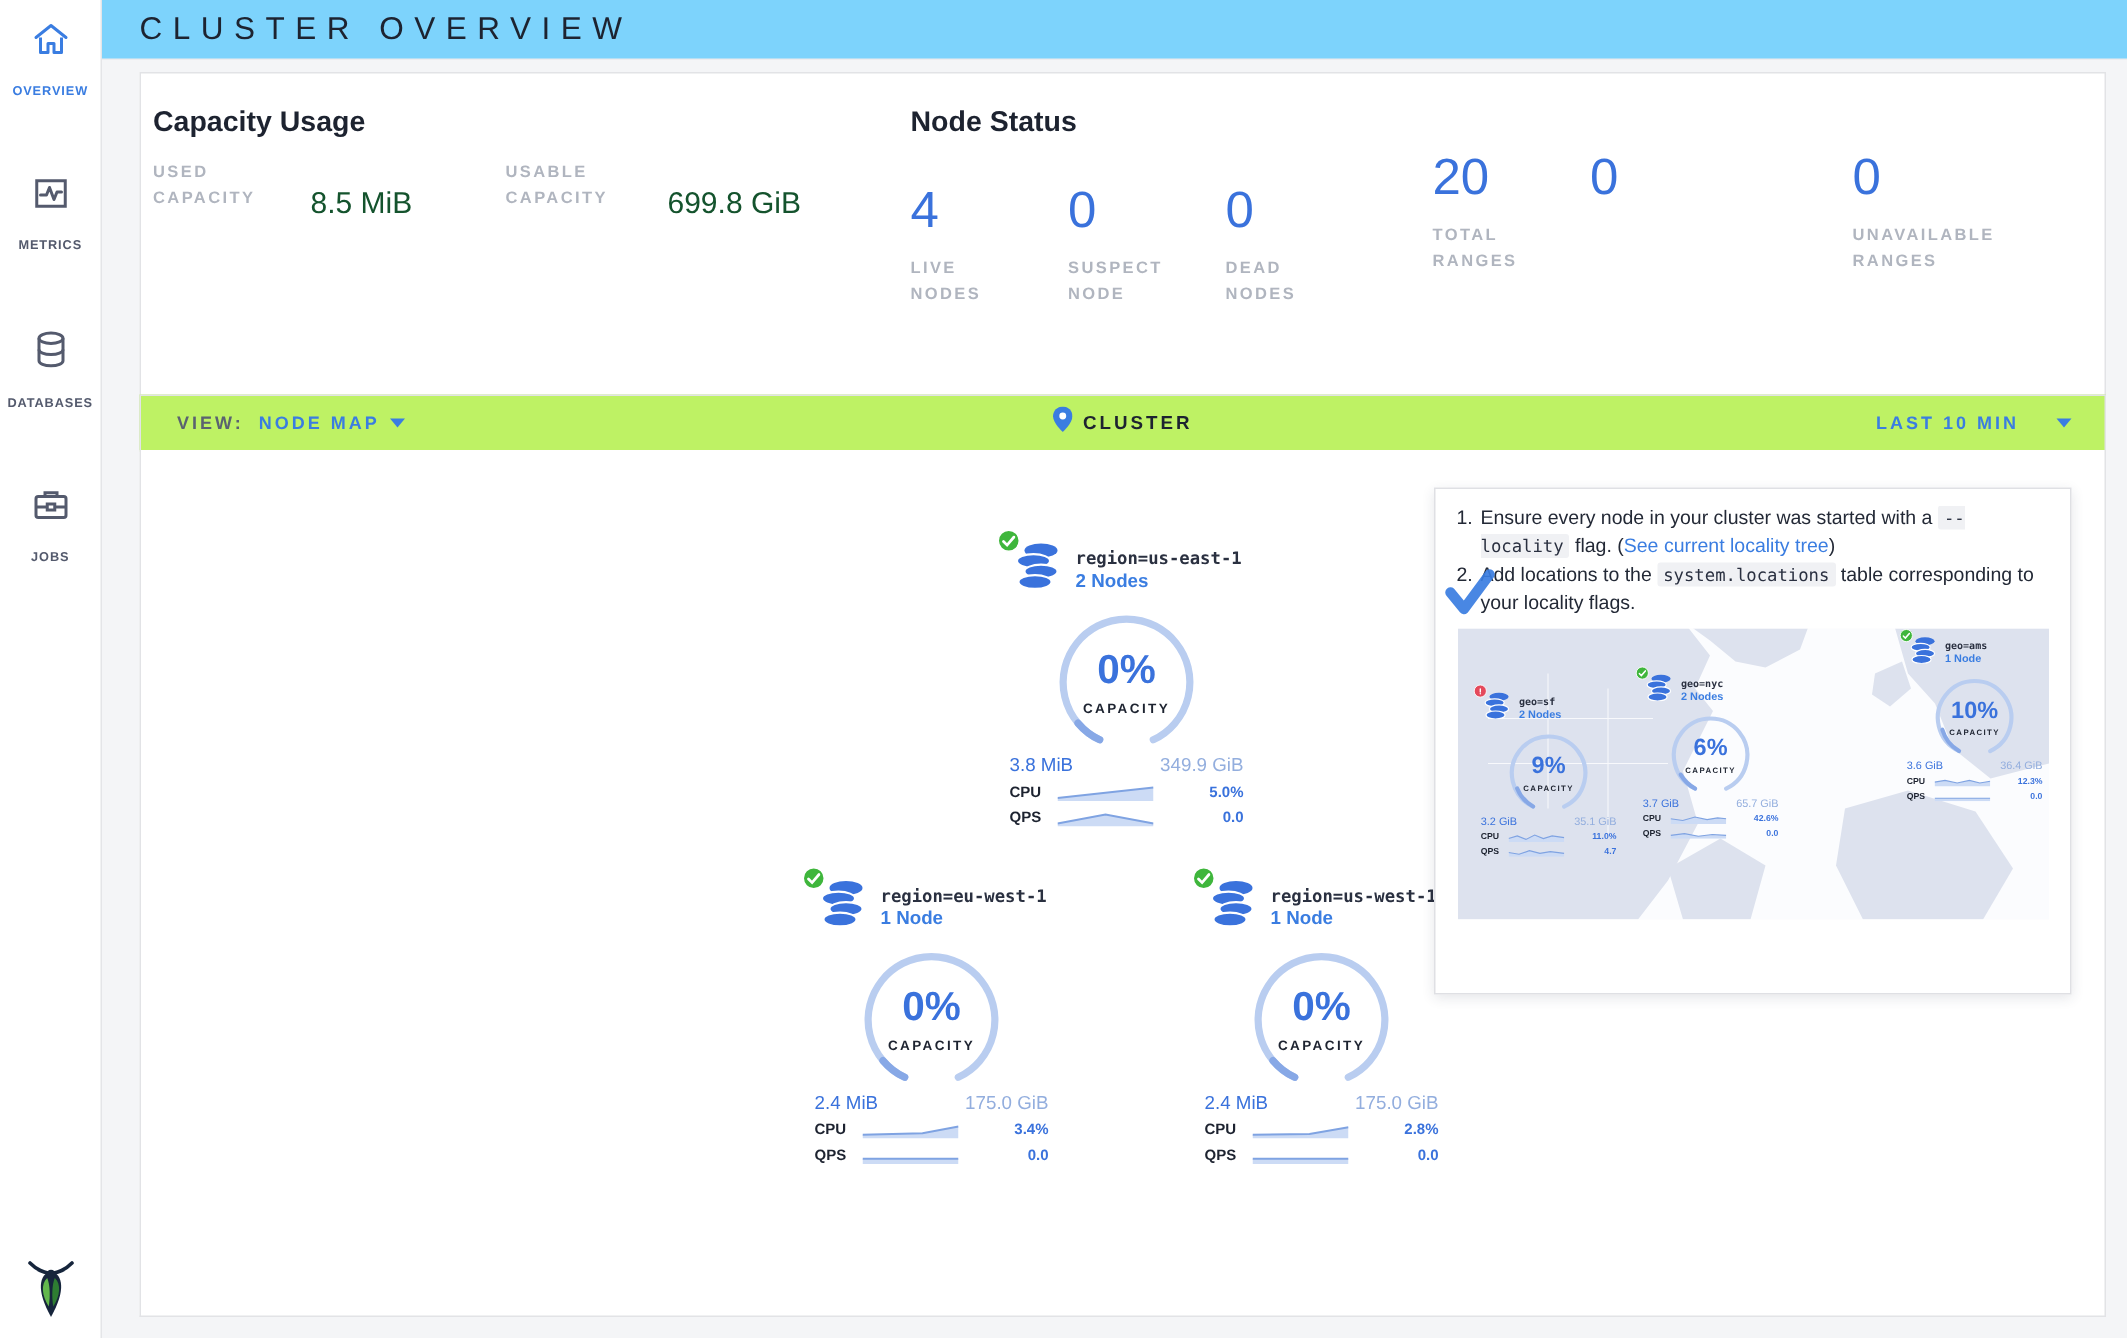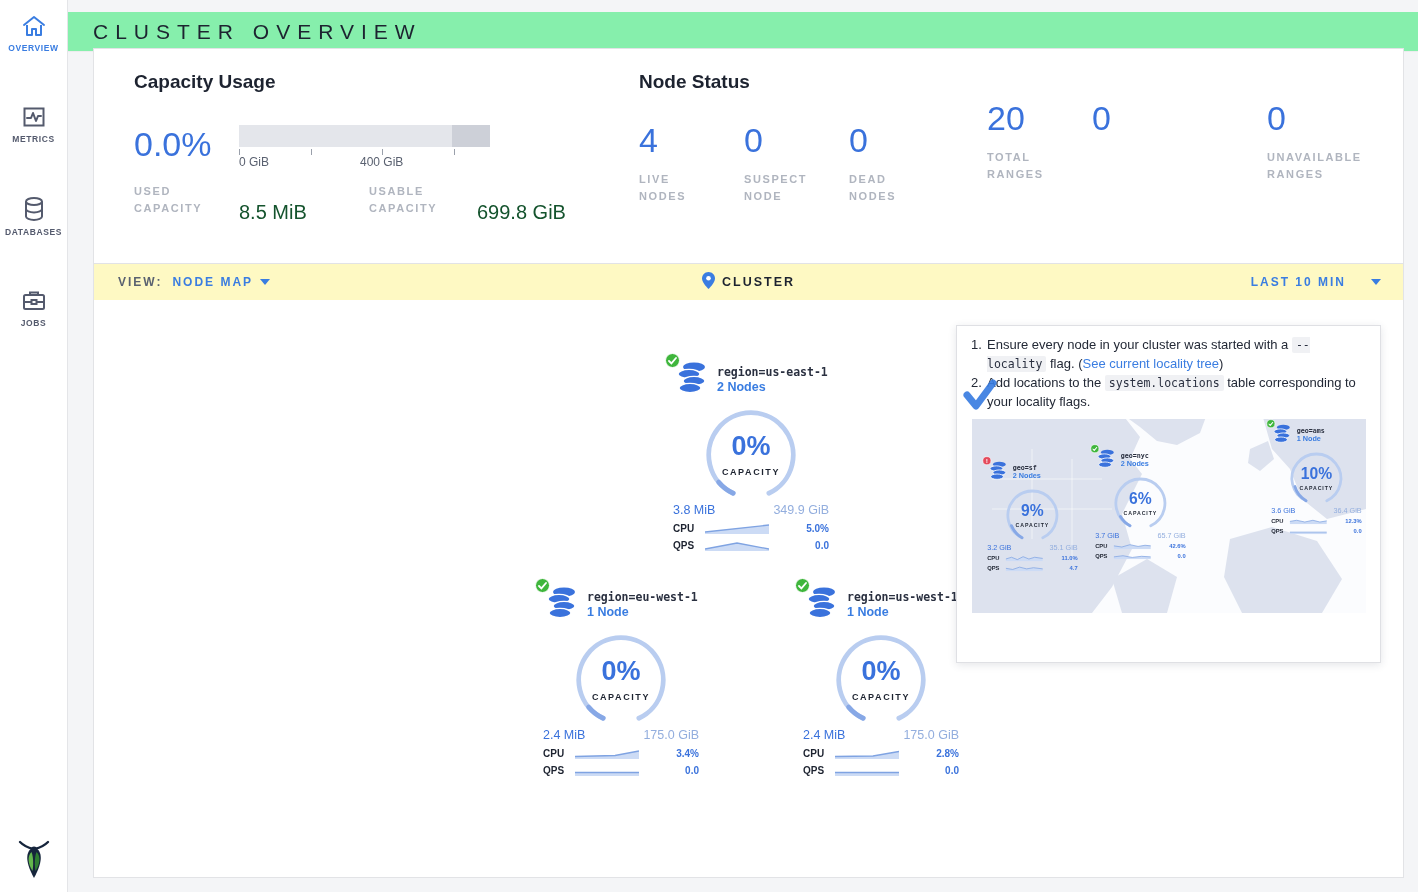--- a/index.html
+++ b/index.html
@@ -1,33 +1,33 @@
 <!DOCTYPE html>
 <html><head>
 <meta charset="utf-8">
 <style>
   * { margin:0; padding:0; box-sizing:border-box; }
   html,body { width:1418px; height:892px; font-family:"Liberation Sans", sans-serif; background:#f4f5f7; overflow:hidden; }
   .app { position:relative; width:1418px; height:892px; }
 
   
   .sidebar { position:absolute; left:0; top:0; width:68px; height:892px; background:#fff; border-right:1px solid #e4e5e8; z-index:5; }
-  .side-item { display:flex; flex-direction:column; align-items:center; gap:5px; padding:14px 0 10px; cursor:pointer; }
+  .side-item { display:flex; flex-direction:column; align-items:center; gap:17px; padding:14px 0 10px; cursor:pointer; }
   .side-item .lbl { font-size:8.5px; font-weight:bold; letter-spacing:.6px; color:#545a6d; }
   .side-item.active .lbl { color:#3a7de1; }
   .side-item svg { display:block; }
   .side-logo { position:absolute; bottom:12px; left:0; width:68px; display:flex; justify-content:center; }
 
   
-  .titlebar { position:absolute; left:68px; top:12px; width:1350px; height:40px; background:#86efac; border-bottom:1px solid #ececee; }
+  .titlebar { position:absolute; left:68px; top:0; width:1350px; height:40px; background:#7dd3fc; border-bottom:1px solid #ececee; }
   .page-title { position:absolute; left:25px; top:8px; font-size:21px; font-weight:500; letter-spacing:7px; color:#1d2330; }
 
   
   .panel { background:#fff; border:1px solid #e2e3e6; }
-  .stats-panel { position:absolute; left:93px; top:48px; width:1311px; height:244px; display:flex; padding:22px 0 0 40px; }
+  .stats-panel { position:absolute; left:93px; top:48px; width:1311px; height:244px; display:flex; padding:22px 0 0 8px; }
   .section-h { font-size:19px; font-weight:600; color:#1d2330; }
   .metric-label { font-size:11px; font-weight:bold; letter-spacing:1.6px; color:#b0b5bf; line-height:1.55; margin-top:14px; }
   .metric-big { font-size:34px; color:#3a72dc; line-height:1; }
 
   .cap-section { width:505px; }
   .cap-row1 { display:flex; margin-top:32px; }
   .cap-pct { font-size:34px; color:#3a72dc; width:105px; }
   .cap-barwrap { width:251px; }
   .cap-bar { height:22px; background:#e4e6eb; position:relative; }
   .cap-bar .dark { position:absolute; right:0; top:0; height:22px; width:38px; background:#cdd0d8; }
@@ -41,21 +41,21 @@
   .cap-group2-label { width:108px; margin-left:32px; }
   .cap-section .metric-label { margin-top:12px; }
 
   .ns-section { width:348px; }
   .metric-cols { display:flex; margin-top:30px; }
   .metric-col { width:105px; }
   .metric-col.wide { width:175px; }
   .metric-col .metric-label { max-width:130px; }
 
   
-  .viewbar { position:absolute; left:93px; top:263px; width:1311px; height:38px; background:#fef9c3; border:1px solid #e2e3e6; display:flex; align-items:center; }
+  .viewbar { position:absolute; left:93px; top:263px; width:1311px; height:38px; background:#bef264; border:1px solid #e2e3e6; display:flex; align-items:center; }
   .vb-left { display:flex; align-items:center; gap:10px; margin-left:24px; }
   .vb-label { font-size:12px; font-weight:bold; letter-spacing:2px; color:#5a6270; }
   .vb-link { font-size:12px; font-weight:bold; letter-spacing:2px; color:#3a7de1; cursor:pointer; display:flex; align-items:center; gap:7px; }
   .caret { width:0; height:0; border-left:5px solid transparent; border-right:5px solid transparent; border-top:6px solid #3a7de1; display:inline-block; }
   .vb-center { position:absolute; left:0; right:0; display:flex; justify-content:center; align-items:center; gap:7px; pointer-events:none; }
   .vb-crumb { font-size:12.5px; font-weight:bold; letter-spacing:2px; color:#1d2330; }
   .vb-right { position:absolute; right:22px; display:flex; align-items:center; gap:25px; cursor:pointer; }
 
   
   .map-panel { position:absolute; left:93px; top:300px; width:1311px; height:578px; background:#fff; border:1px solid #e2e3e6; border-top:none; }
@@ -157,38 +157,20 @@
   </nav>
 
   <div class="titlebar">
     <h1 class="page-title">CLUSTER OVERVIEW</h1>
   </div>
 
   <section class="panel stats-panel">
 
     <div class="cap-section">
       <div class="section-h">Capacity Usage</div>
-      <div class="cap-row1">
-        <div class="cap-pct">0.0%</div>
-        <div class="cap-barwrap">
-          <div class="cap-bar">
-              <div class="dark"></div>
-            </div>
-          <div class="cap-ticks">
-            <i style="left:0"></i>
-              <i style="left:72px"></i>
-              <i style="left:143px"></i>
-              <i style="left:215px"></i>
-          </div>
-          <div class="cap-ticklabels">
-            <span style="left:0">0 GiB</span>
-            <span style="left:121px">400 GiB</span>
-          </div>
-        </div>
-      </div>
       <div class="cap-row2">
         <div class="metric-label cap-group1-label" style="width:80px">USED CAPACITY</div>
         <div class="cap-val" style="width:130px;margin-left:25px">8.5 MiB</div>
         <div class="metric-label cap-group2-label" style="width:85px;margin-left:0">USABLE CAPACITY</div>
         <div class="cap-val" style="margin-left:23px">699.8 GiB</div>
       </div>
     </div>
 
     <div class="ns-section">
       <div class="section-h">Node Status</div>

